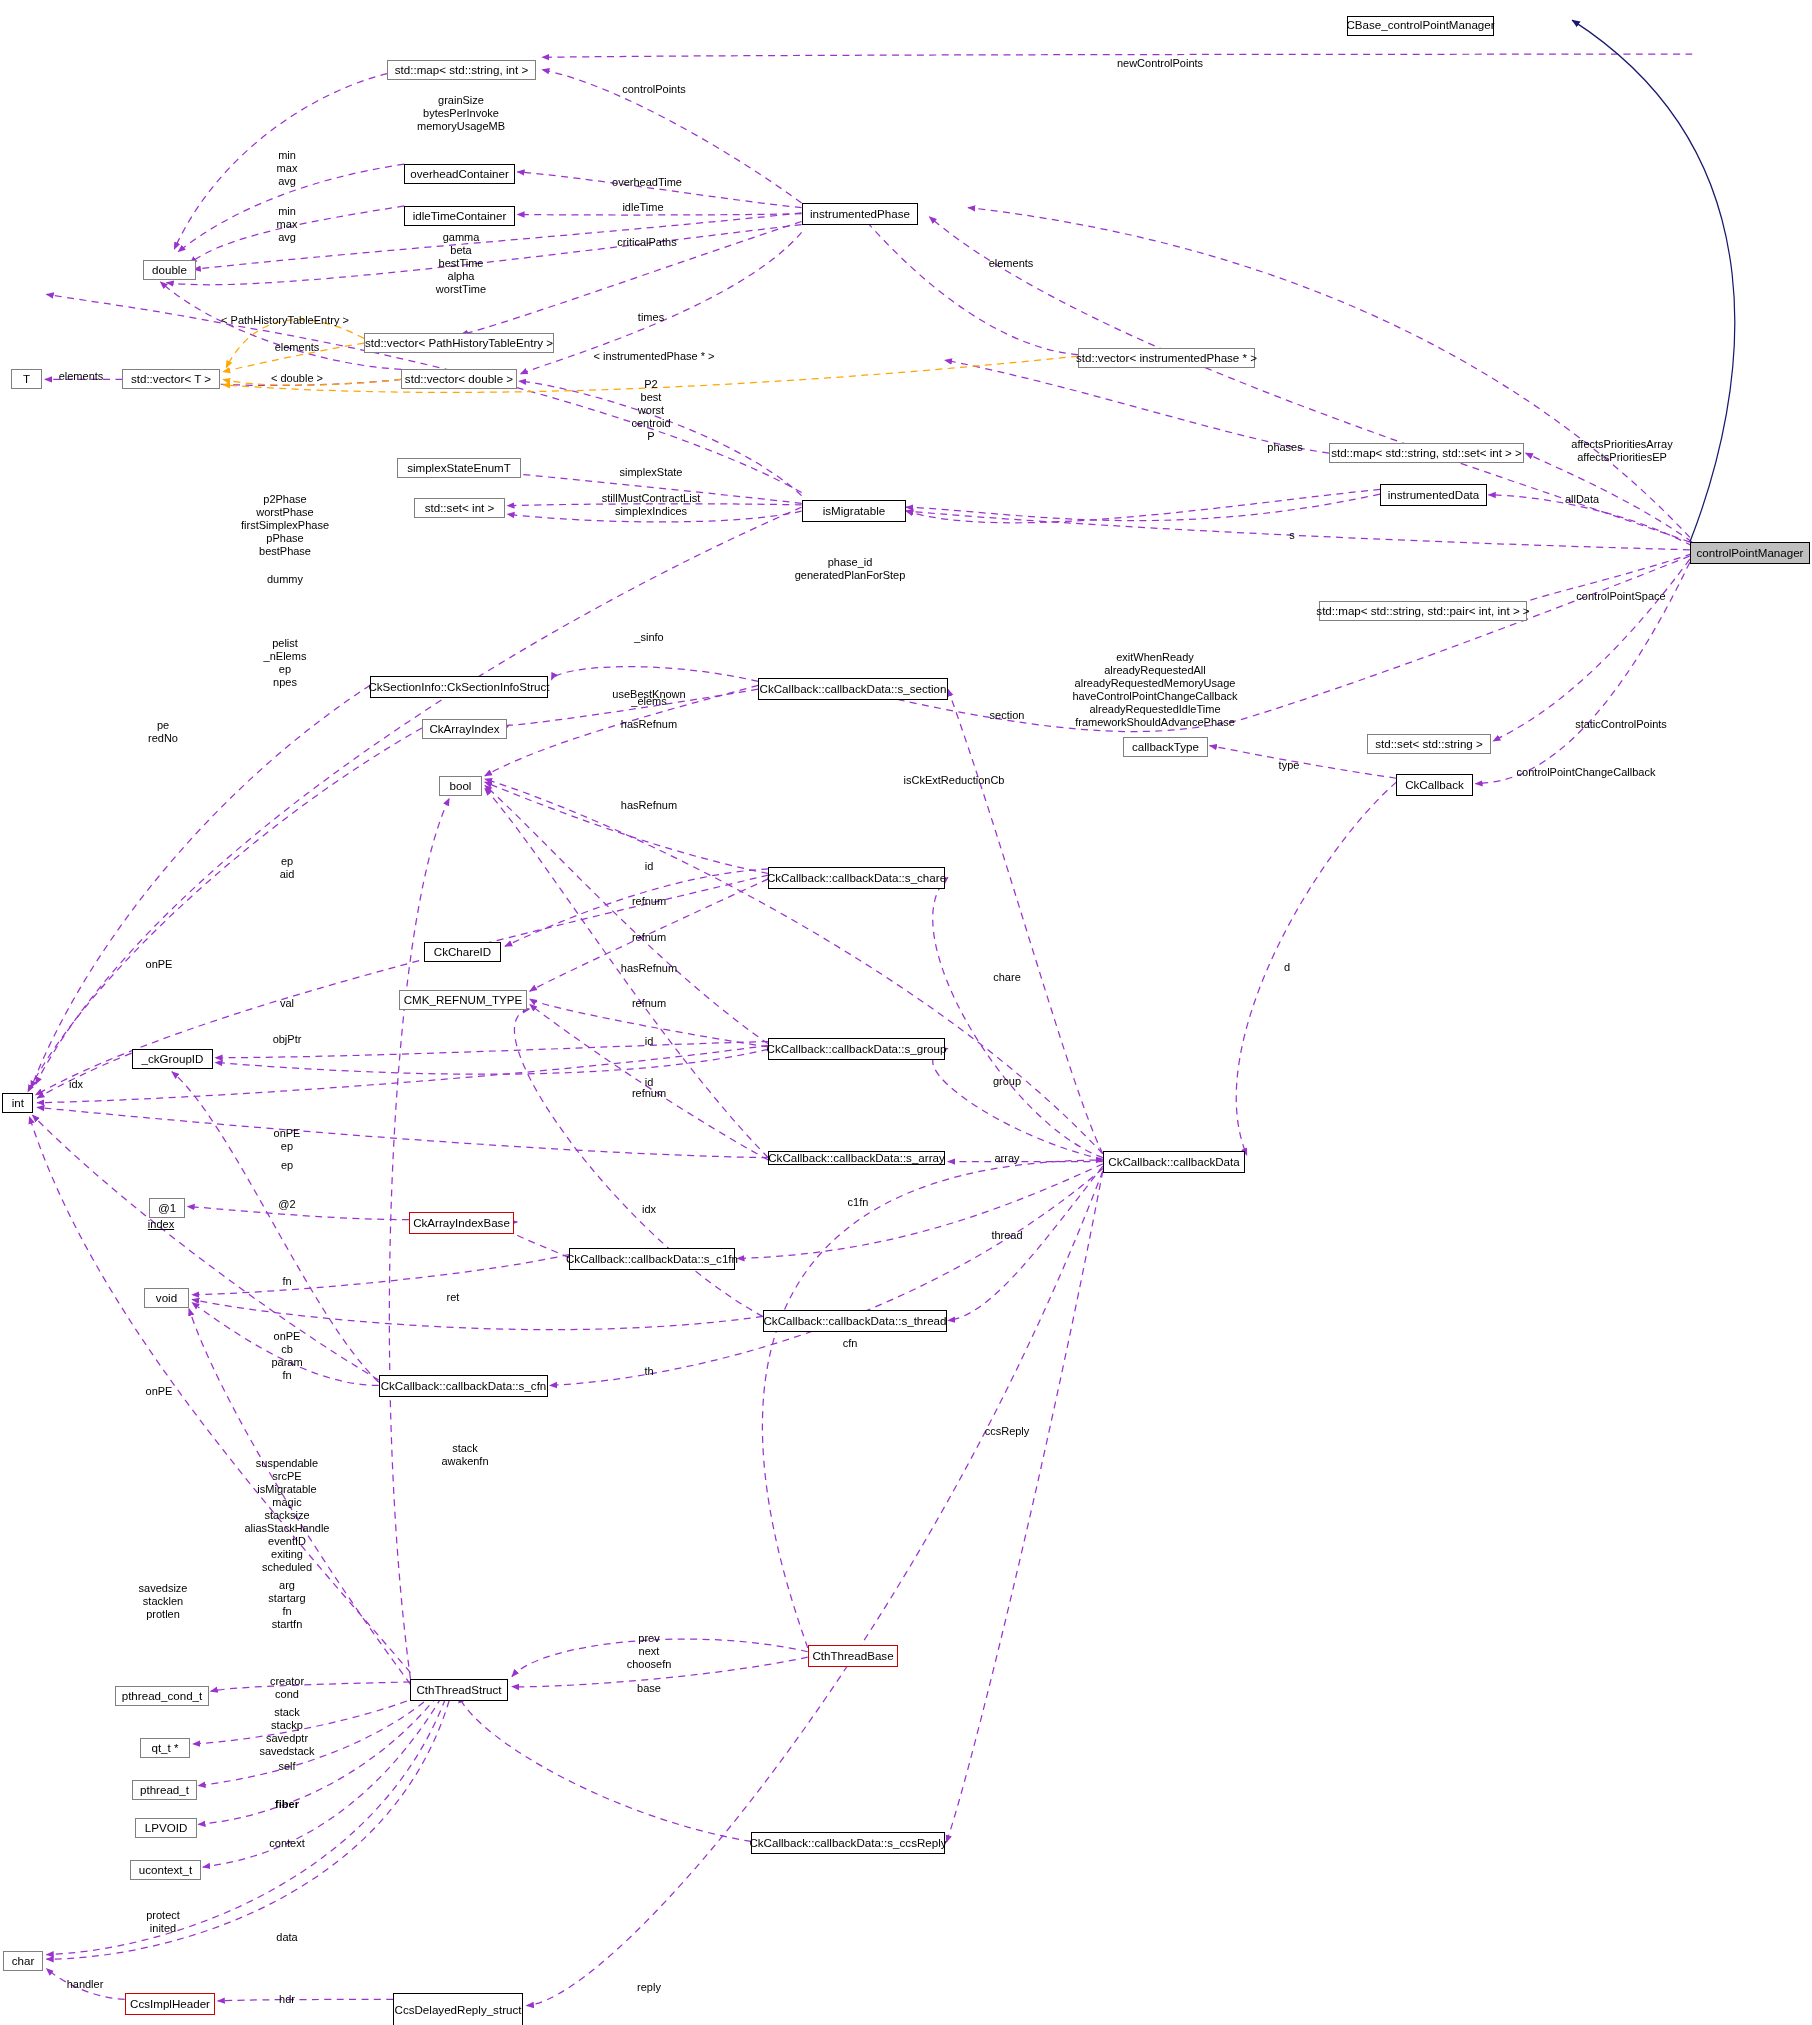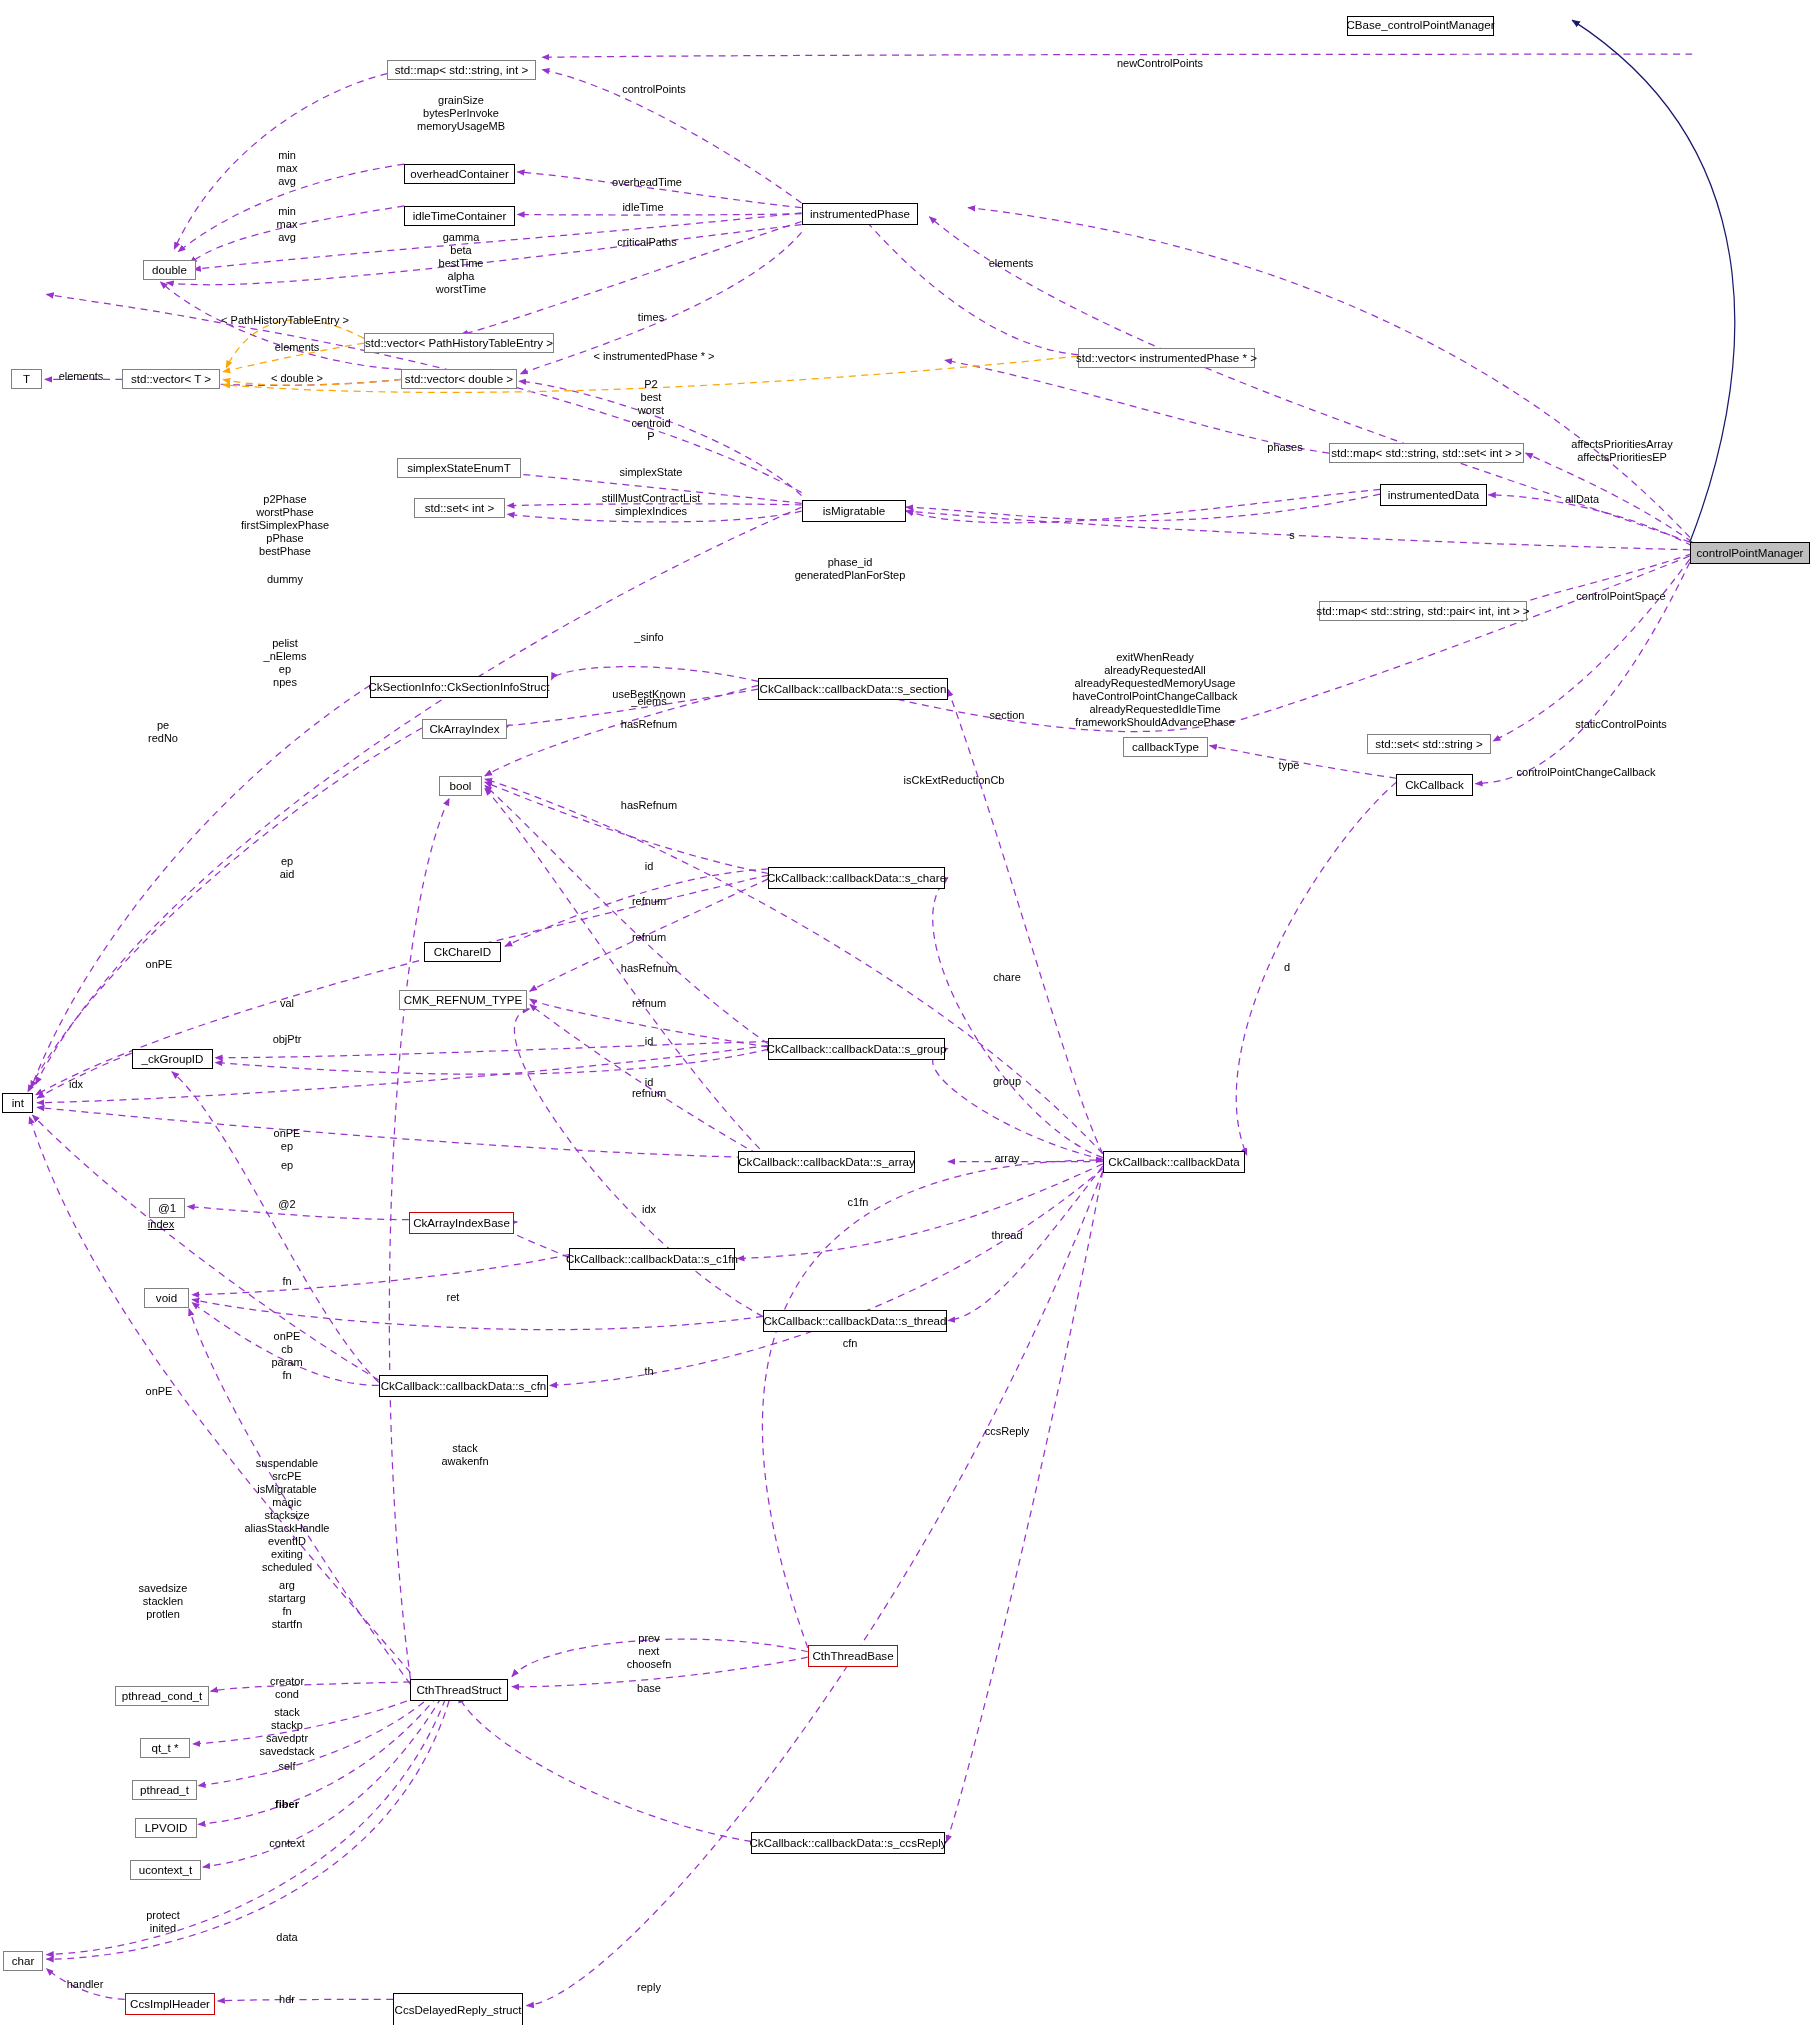--- a/index.html
+++ b/index.html
@@ -174,21 +174,21 @@
     <div class="node " title="callbackType" style="left: 1123px; top: 737px; width: 85px; height: 20px;">callbackType</div>
     <div class="node " title="std::set&lt; std::string &gt;" style="left: 1367px; top: 734px; width: 124px; height: 20px;">std::set&lt; std::string &gt;</div>
     <div class="node " title="bool" style="left: 439px; top: 776px; width: 43px; height: 20px;">bool</div>
     <div class="node solid" title="CkCallback" style="left: 1396px; top: 774px; width: 77px; height: 22px;">CkCallback</div>
     <div class="node solid" title="CkCallback::callbackData::s_chare" style="left: 768px; top: 867px; width: 177px; height: 22px;">CkCallback::callbackData::s_chare</div>
     <div class="node solid" title="CkChareID" style="left: 424px; top: 942px; width: 77px; height: 20px;">CkChareID</div>
     <div class="node " title="CMK_REFNUM_TYPE" style="left: 399px; top: 990px; width: 128px; height: 20px;">CMK_REFNUM_TYPE</div>
     <div class="node solid" title="CkCallback::callbackData::s_group" style="left: 768px; top: 1038px; width: 177px; height: 22px;">CkCallback::callbackData::s_group</div>
     <div class="node solid" title="_ckGroupID" style="left: 132px; top: 1049px; width: 81px; height: 20px;">_ckGroupID</div>
     <div class="node solid" title="int" style="left: 2.3px; top: 1093px; width: 31px; height: 20px;">int</div>
-    <div class="node solid" title="CkCallback::callbackData::s_array" style="left: 738px; top: 1151px; width: 177px; height: 22px;">CkCallback::callbackData::s_array</div>
+    <div class="node solid" title="CkCallback::callbackData::s_array" style="left: 768px; top: 1151px; width: 177px; height: 14px;">CkCallback::callbackData::s_array</div>
     <div class="node solid" title="CkCallback::callbackData" style="left: 1103px; top: 1151px; width: 142px; height: 22px;">CkCallback::callbackData</div>
     <div class="node " title="@1" style="left: 149px; top: 1198px; width: 36px; height: 20px;">@1</div>
     <div class="node red" title="CkArrayIndexBase" style="left: 409px; top: 1212px; width: 105px; height: 22px;">CkArrayIndexBase</div>
     <div class="node solid" title="CkCallback::callbackData::s_c1fn" style="left: 569px; top: 1248px; width: 166px; height: 22px;">CkCallback::callbackData::s_c1fn</div>
     <div class="node " title="void" style="left: 144px; top: 1288px; width: 45px; height: 20px;">void</div>
     <div class="node solid" title="CkCallback::callbackData::s_thread" style="left: 763px; top: 1310px; width: 184px; height: 22px;">CkCallback::callbackData::s_thread</div>
     <div class="node solid" title="CkCallback::callbackData::s_cfn" style="left: 379px; top: 1375px; width: 169px; height: 22px;">CkCallback::callbackData::s_cfn</div>
     <div class="node red" title="CthThreadBase" style="left: 808px; top: 1645px; width: 90px; height: 22px;">CthThreadBase</div>
     <div class="node solid" title="CthThreadStruct" style="left: 410px; top: 1679px; width: 98px; height: 22px;">CthThreadStruct</div>
     <div class="node " title="pthread_cond_t" style="left: 115px; top: 1686px; width: 94px; height: 20px;">pthread_cond_t</div>

